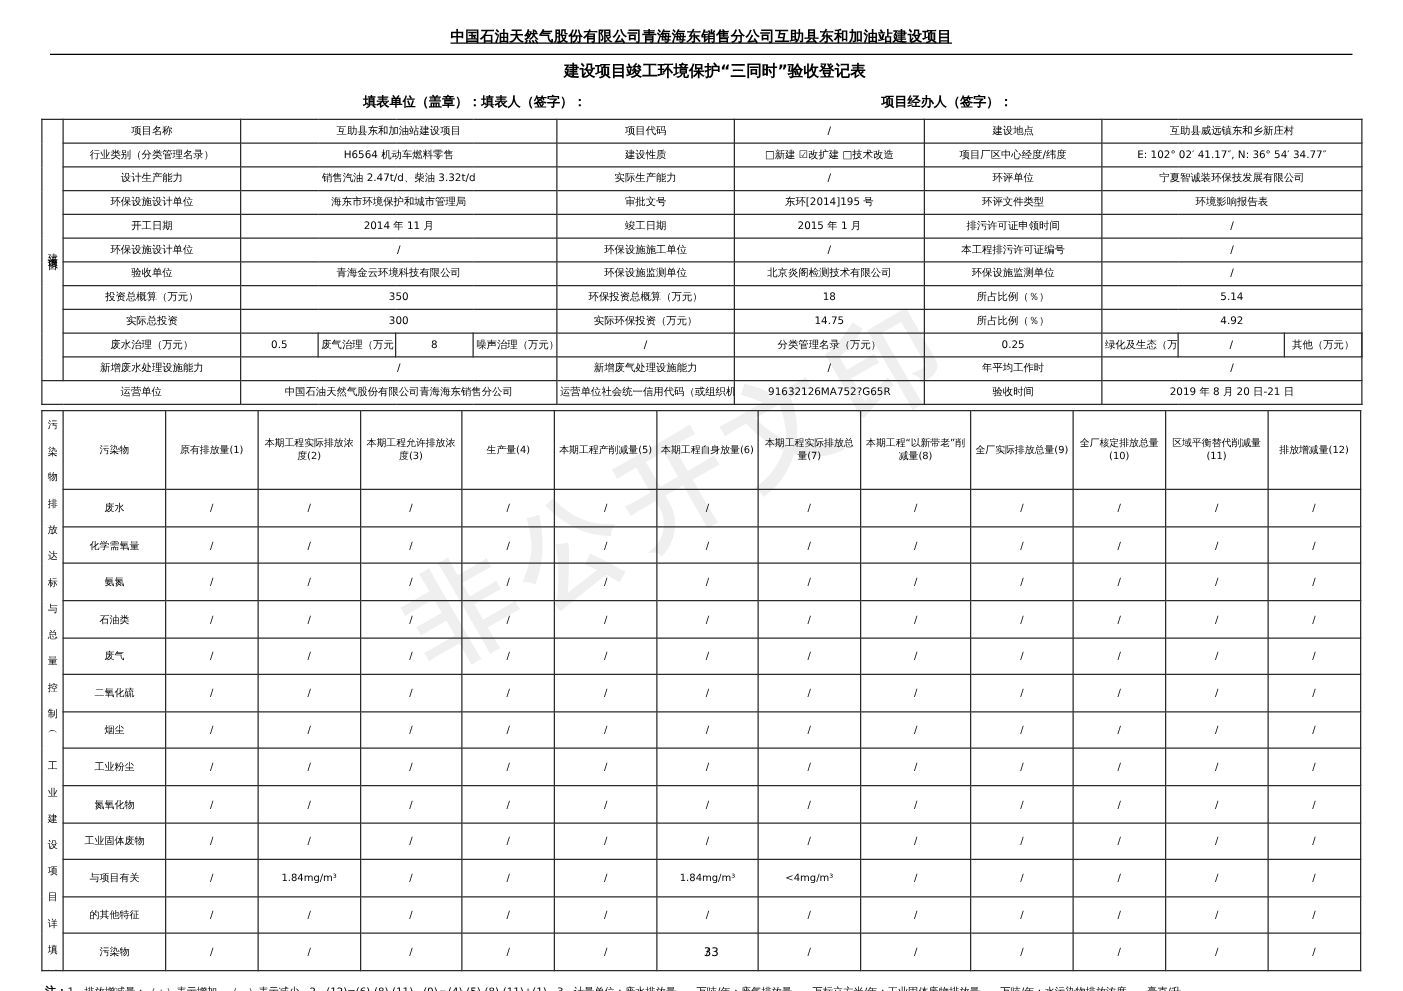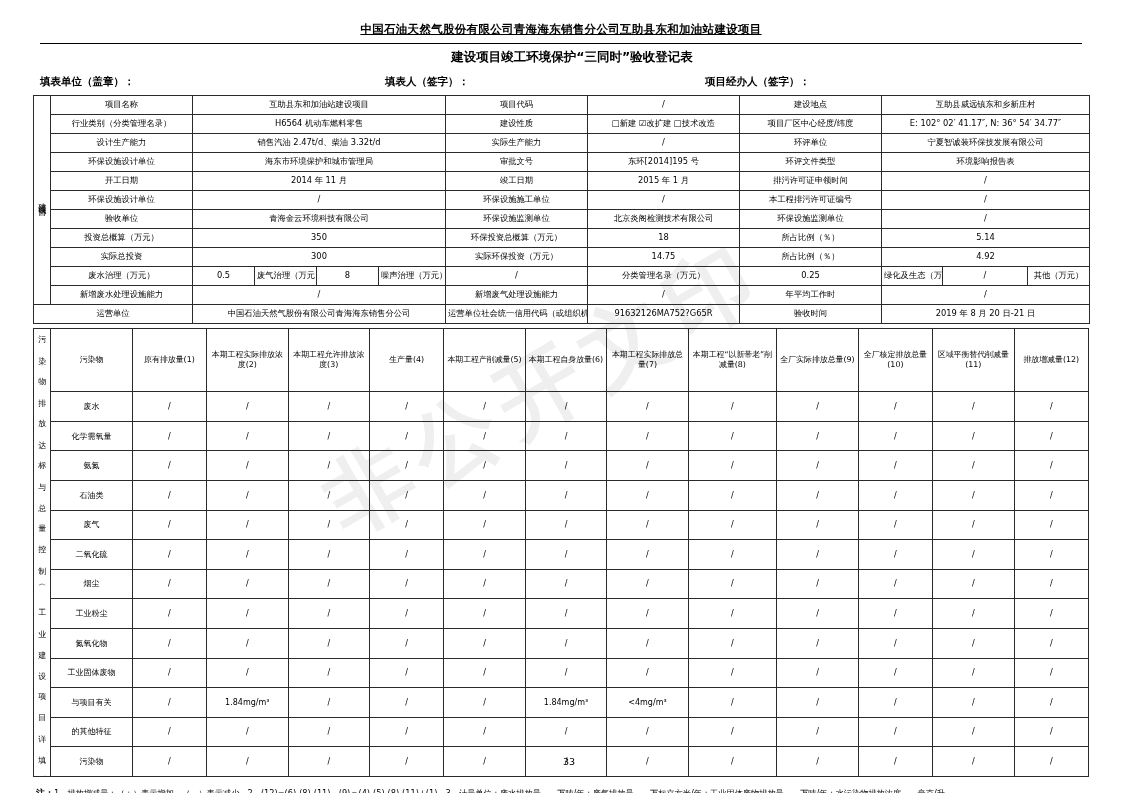--- a/index.html
+++ b/index.html
@@ -33,21 +33,21 @@
     font-weight:bold;
     margin-top:5px;
     margin-left:22px;
   }
   .signrow {
     display:flex;
     margin:9px 40px 6px 40px;
     font-size:10.5px;
     font-weight:bold;
   }
-  .signrow .s1 { width:345px; }
+  .signrow .s1 { width:345px;text-align:right; }
   .signrow .s2 { width:320px; }
   .signrow .s3 { flex:1; }
 
   
   table.grid {
     border-collapse:collapse;
     table-layout:fixed;
     margin:0 33px;
     width:1056px;
   }

